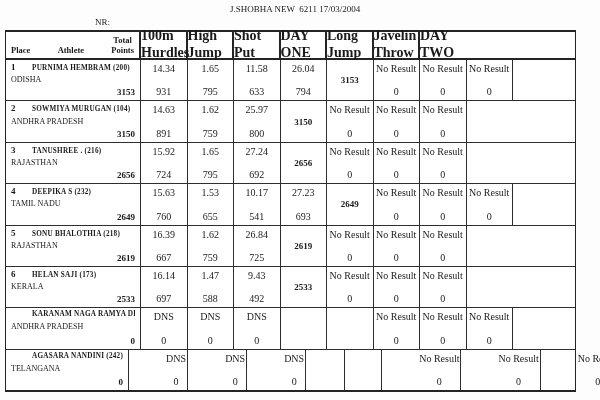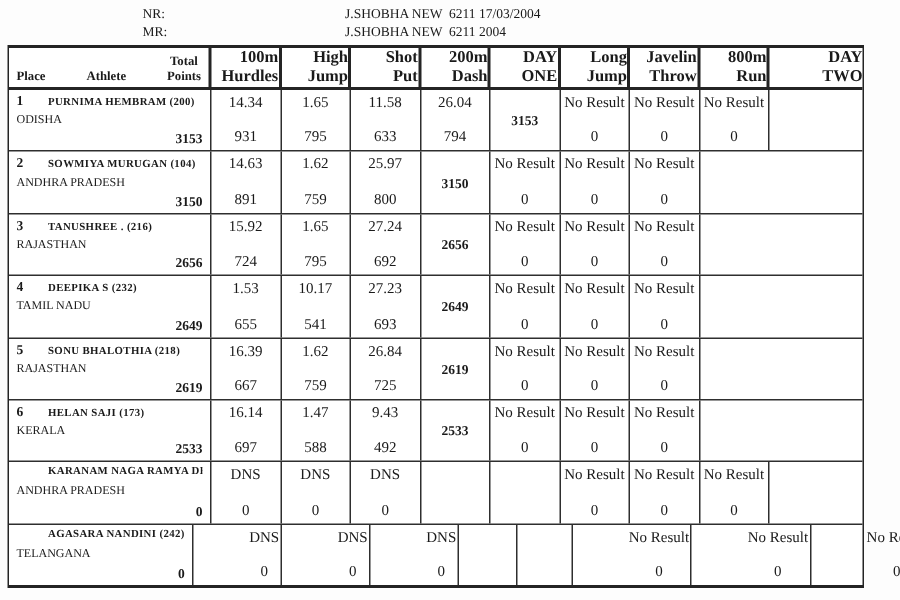--- a/index.html
+++ b/index.html
@@ -6,21 +6,21 @@
   body{
     width:600px;height:400px;background:#ffffff;
     font-family:"Liberation Serif", serif;color:#1a1a1a;
     -webkit-font-smoothing:antialiased;
   }
   #screen{position:relative;width:600px;height:400px;background:#fdfdfd;overflow:hidden;}
 
   
   .records{position:absolute;top:3px;left:0;width:100%;}
   .rec-line{display:flex;font-size:9px;line-height:12px;}
-  .rec-label{margin-left:95px;width:135px;}
+  .rec-label{margin-left:95px;width:135px;margin-top:13px;}
   .rec-value{white-space:pre;}
 
   
   .table{
     position:absolute;left:5px;top:30px;width:571px;height:362px;
     border:1px solid #242424;border-top:2px solid #242424;border-bottom:2px solid #242424;
     display:flex;flex-direction:column;box-sizing:border-box;background:#fff;
   }
   .header-row{display:flex;height:28px;border-bottom:2px solid #242424;box-sizing:border-box;}
   .rows{flex:1;display:flex;flex-direction:column;}
@@ -32,22 +32,22 @@
   .cell:last-child,.header-row .cell:last-child{border-right:none;}
 
   .c-ath{width:135px;}
   .c-ev{width:46.5px;}
   .c-d2{flex:1;}
 
   
   .h-ath{display:flex;align-items:flex-end;justify-content:space-between;
     padding:2px 5px 2px 5px;font-weight:bold;font-size:8.5px;line-height:1.15;}
   .h-total{text-align:center;}
-  .h-ev{display:flex;flex-direction:column;align-items:flex-end;justify-content:center;
-    text-align:center;font-weight:bold;font-size:11px;line-height:1.2;}
+  .h-ev{display:flex;flex-direction:column;align-items:flex-start;justify-content:center;
+    text-align:center;font-weight:bold;font-size:14px;line-height:1.2;}
 
   
   .d-ath{display:flex;flex-direction:column;justify-content:space-between;
     padding:2px 5px 3px 5px;}
   .ath-line1{display:flex;align-items:baseline;white-space:nowrap;overflow:hidden;}
   .place{width:21px;flex:0 0 21px;font-weight:bold;font-size:9px;}
   .name{font-weight:bold;font-size:7.2px;letter-spacing:0.25px;}
   .state{font-size:8px;}
   .total{font-weight:bold;font-size:9px;text-align:right;}
 
@@ -90,38 +90,30 @@
       </div>
       <div class="cell c-ev h-ev">
         <span>High</span>
         <span>Jump</span>
       </div>
       <div class="cell c-ev h-ev">
         <span>Shot</span>
         <span>Put</span>
       </div>
       <div class="cell c-ev h-ev">
-        <span>200m</span>
-        <span>Dash</span>
-      </div>
-      <div class="cell c-ev h-ev">
         <span>DAY</span>
         <span>ONE</span>
       </div>
       <div class="cell c-ev h-ev">
         <span>Long</span>
         <span>Jump</span>
       </div>
       <div class="cell c-ev h-ev">
         <span>Javelin</span>
         <span>Throw</span>
-      </div>
-      <div class="cell c-ev h-ev">
-        <span>800m</span>
-        <span>Run</span>
       </div>
       <div class="cell c-d2 h-ev">
         <span>DAY</span>
         <span>TWO</span>
       </div>
     </div>
 
     <div class="rows">
         <div class="row">
     <div class="cell c-ath d-ath">
@@ -250,20 +242,24 @@
         <div class="row">
     <div class="cell c-ath d-ath">
       <div class="ath-line1">
         <span class="place">4</span>
         <span class="name">DEEPIKA S (232)</span>
       </div>
       <div class="state">TAMIL NADU</div>
       <div class="total">2649</div>
     </div>
     <div class="cell c-ev d-ev">
+      <div class="mark">15.63</div>
+      <div class="pts">760</div>
+    </div>
+    <div class="cell c-ev d-ev">
       <div class="mark">1.53</div>
       <div class="pts">655</div>
     </div>
     <div class="cell c-ev d-ev">
       <div class="mark">10.17</div>
       <div class="pts">541</div>
     </div>
     <div class="cell c-ev d-ev">
       <div class="mark">27.23</div>
       <div class="pts">693</div>

